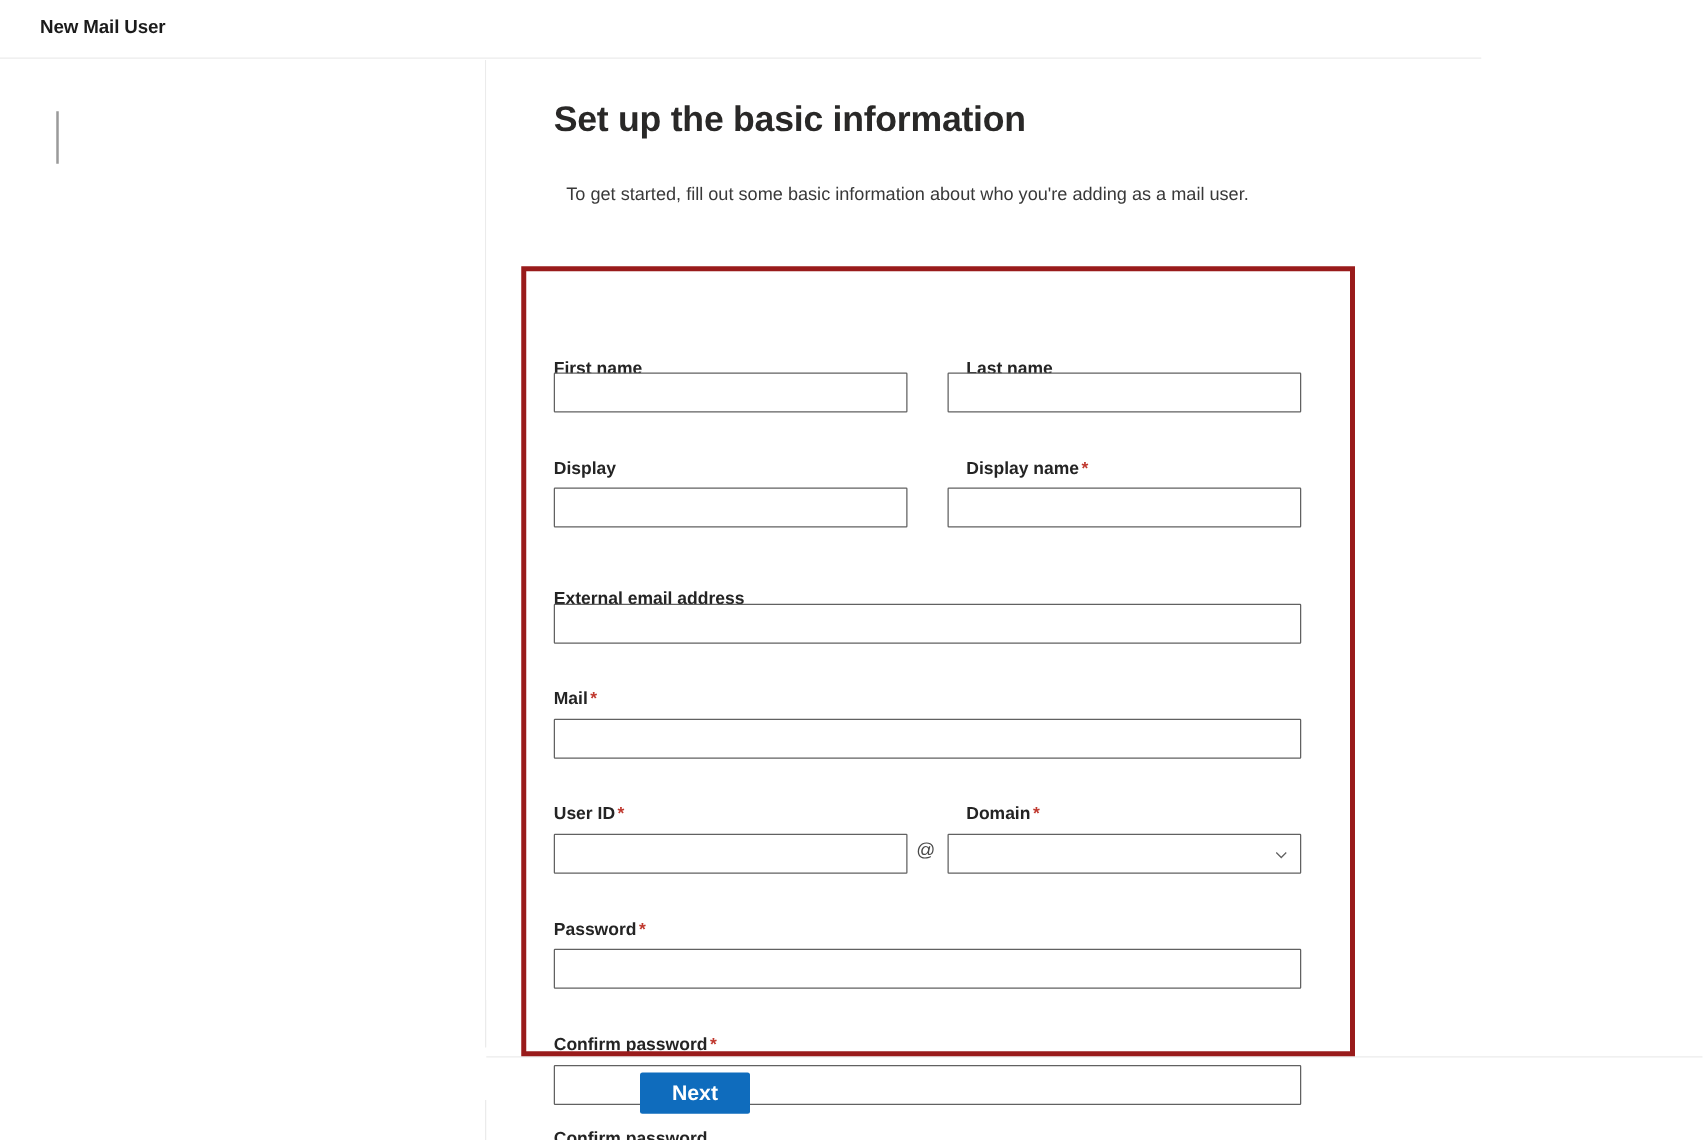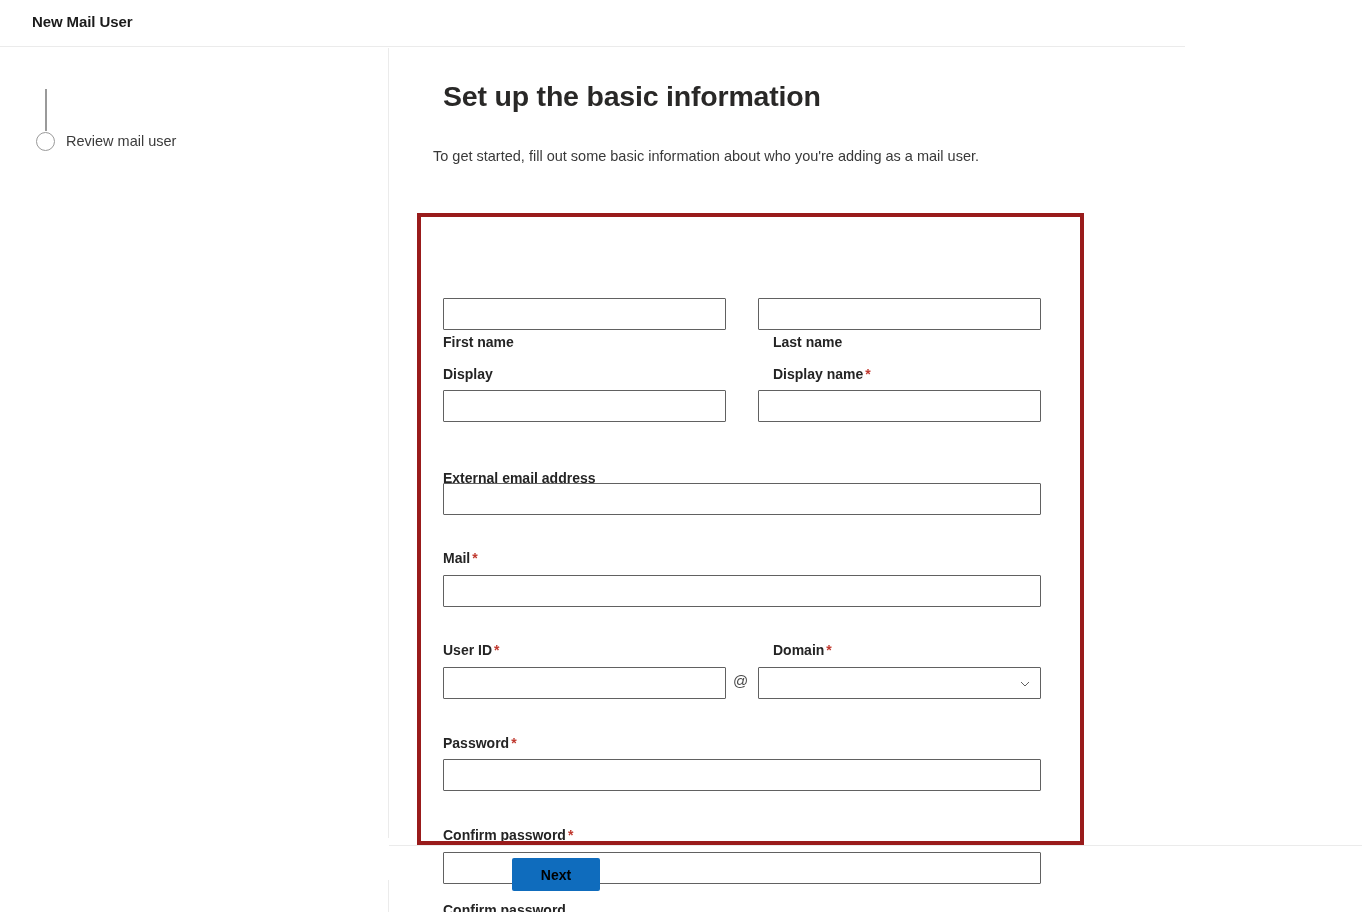--- a/index.html
+++ b/index.html
@@ -92,21 +92,21 @@
     position: absolute;
     left: 54px; top: 32px;
     font-size: 28.5px;
     font-weight: bold;
     color: #292827;
     letter-spacing: -0.2px;
     white-space: nowrap;
   }
   .page-subtitle {
     position: absolute;
-    left: 44px; top: 100px;
+    left: 64px; top: 100px;
     font-size: 14.5px;
     color: #393939;
     white-space: nowrap;
   }
 
   
   .highlight-box {
     position: absolute;
     left: 417px; top: 213px;
     width: 667px; height: 632px;
@@ -140,21 +140,21 @@
     background: #ffffff;
     border: 1px solid #616161;
     border-radius: 1px;
   }
 
   
   .col-left  { left: 0px;   width: 283px; }
   .col-right { left: 315px; width: 283px; padding-left: 15px; }
   .col-full  { left: 0px;   width: 598px; }
 
-  .r1-label { top: 66px; margin-top: 48px; }
+  .r1-label { top: 66px; }
   .r1-input { top: 78px; }
   .r2-label { top: 146px; }
   .r2-input { top: 170px; }
   .r3-label { top: 250px; }
   .r3-input { top: 263px; }
   .r4-label { top: 330px; }
   .r4-input { top: 355px; }
   .r5-label { top: 422px; }
   .r5-input { top: 447px; }
   .r6-label { top: 515px; }
@@ -183,23 +183,23 @@
     width: 973px; height: 1px;
     background: #ebebeb;
   }
   .next-button {
     position: absolute;
     left: 512px; top: 858px;
     width: 88px; height: 33px;
     background: #0f6cbd;
     border: none;
     border-radius: 2px;
-    color: #000000;
+    color: #ffffff;
     font-family: "Liberation Sans", sans-serif;
-    font-size: 14px;
+    font-size: 17px;
     font-weight: bold;
     cursor: pointer;
   }
 
   
   .clipped-row {
     position: absolute;
     left: 443px; top: 903px;
     width: 400px; height: 9px;
     overflow: hidden;
@@ -219,24 +219,20 @@
 
 <div class="header">
   <div class="header-title">New Mail User</div>
 </div>
 
 <div class="rail">
 
 
   <div class="step-connector"></div>
 
-  <div class="step step-2">
-    <span class="step-marker inactive"></span>
-    <span class="step-label inactive">Review mail user</span>
-  </div>
 
 </div>
 <div class="rail-bottom-stub"></div>
 
 <div class="main">
 
   <div class="page-title">Set up the basic information</div>
 
   <div class="page-subtitle">To get started, fill out some basic information about who you're adding as a mail user.</div>
 

